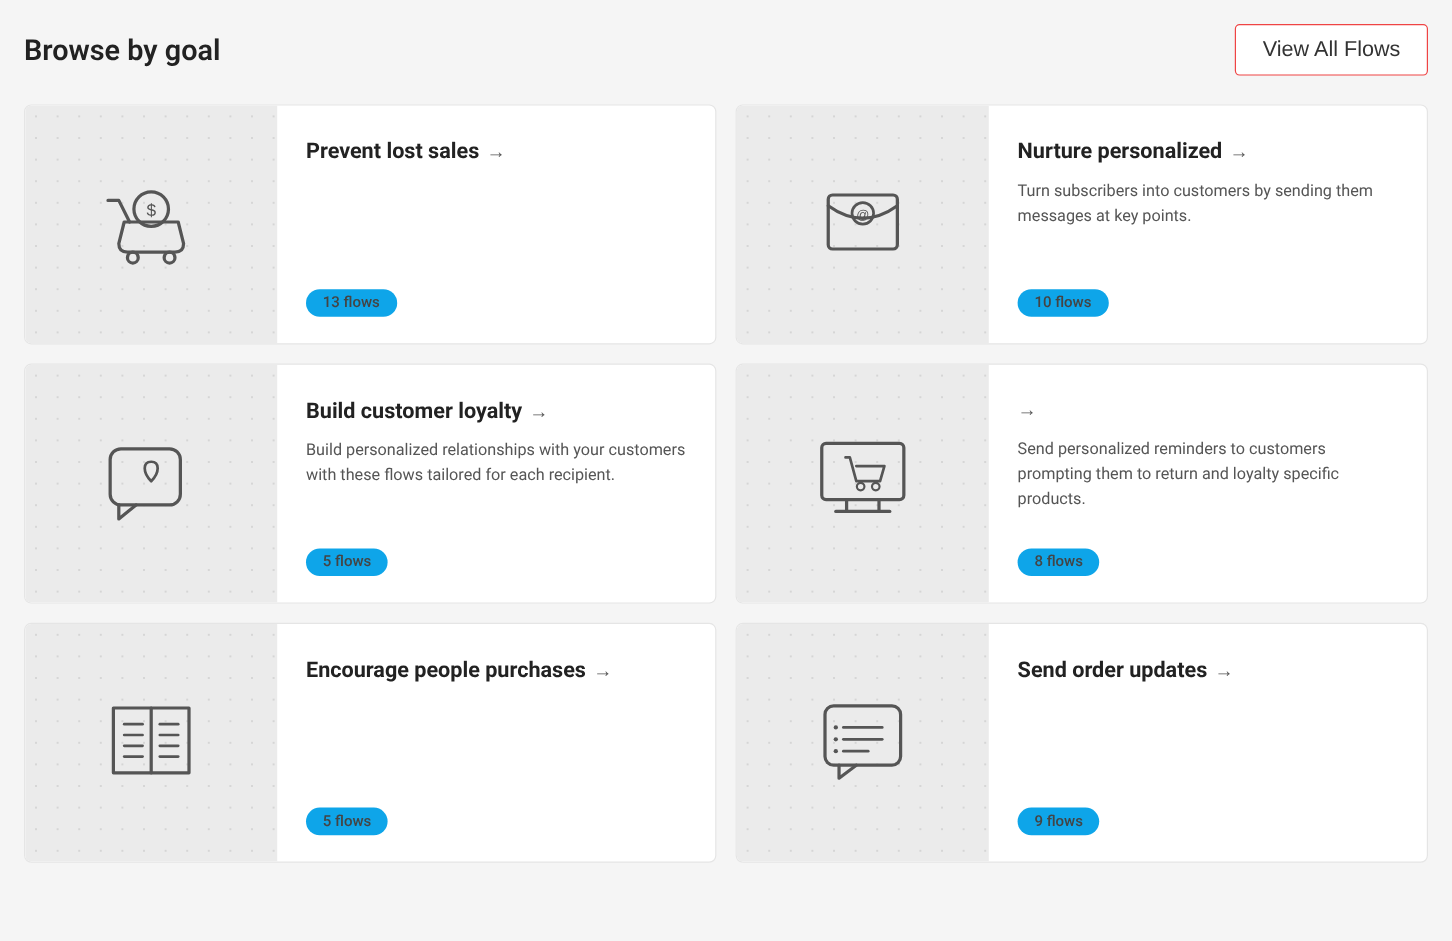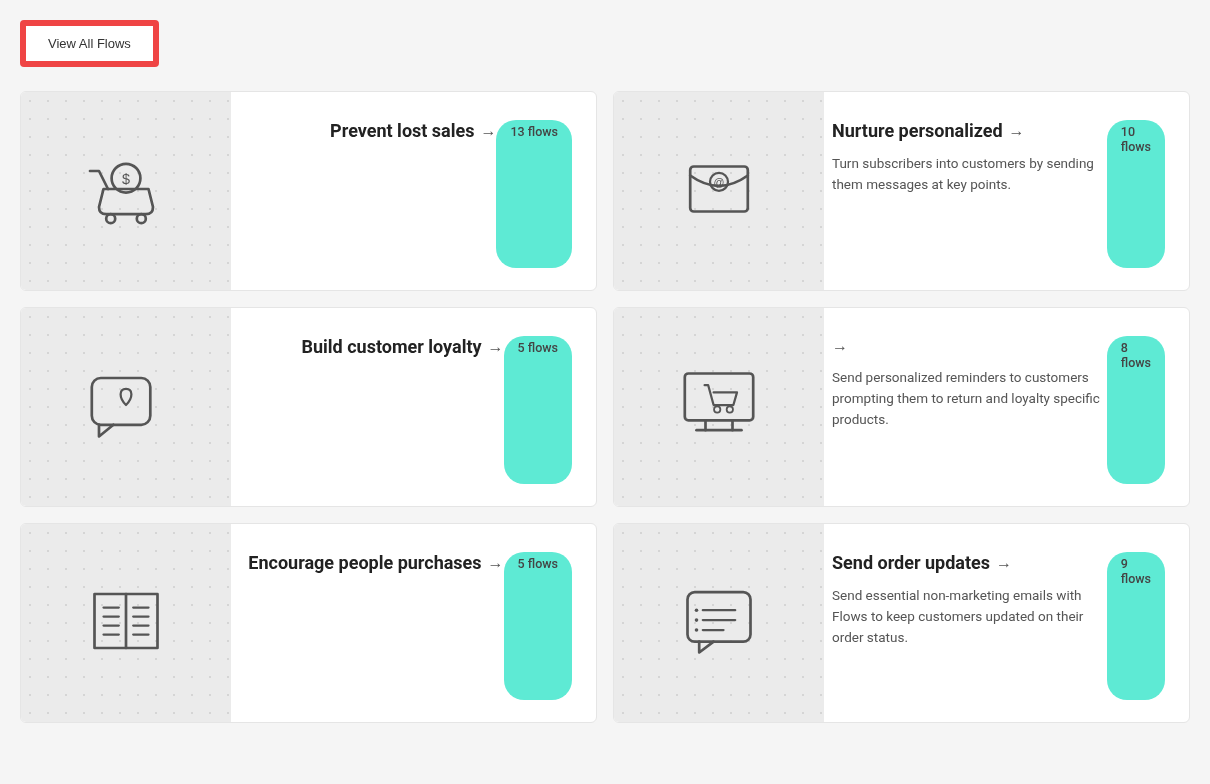--- a/index.html
+++ b/index.html
@@ -15,24 +15,24 @@
       justify-content: space-between;
       margin-bottom: 24px;
     }
     .page-title {
       font-size: 24px;
       font-weight: 600;
       color: #222;
     }
     .view-all-btn {
       background: #fff;
-      border: 6px solid #ef4444;
+      border: 1px solid #ef4444;
       border-radius: 4px;
       padding: 10px 22px;
-      font-size: 13px;
+      font-size: 18px;
       font-weight: 500;
       color: #333;
       cursor: pointer;
       transition: background 0.15s;
     }
     .grid {
       display: grid;
       grid-template-columns: 1fr 1fr;
       gap: 16px;
     }
@@ -68,24 +68,24 @@
       width: 90px;
       height: 90px;
       stroke: #555;
       fill: none;
       stroke-width: 2;
       stroke-linecap: round;
       stroke-linejoin: round;
     }
     .card-content {
       flex: 1;
-      padding: 28px 24px 22px 8px;
-      display: flex;
-      flex-direction: row;
-      justify-content: flex-end;
+      padding: 28px 24px 22px 24px;
+      display: flex;
+      flex-direction: column;
+      justify-content: space-between;
     }
     .card-title {
       font-size: 18px;
       font-weight: 700;
       color: #222;
       margin-bottom: 12px;
       display: flex;
       align-items: center;
       gap: 6px;
     }
@@ -95,33 +95,34 @@
     }
     .card-desc {
       font-size: 13.5px;
       color: #555;
       line-height: 1.55;
       flex: 1;
       margin-bottom: 18px;
     }
     .flow-badge {
       display: inline-block;
-      background: #5eead4;
+      background: #0ea5e9;
       border-radius: 20px;
       padding: 4px 14px;
       font-size: 12.5px;
       color: #444;
       font-weight: 500;
       width: fit-content;
     }
   </style>
 </head>
 <body>
 
 <div class="page-header">
+  <h1 class="page-title">Browse by goal</h1>
   <button class="view-all-btn">View All Flows</button>
 </div>
 
 <div class="grid" id="cards-grid">
 <div class="card">
     <div class="card-icon-area">
       <div class="dot-pattern"></div>
       <span><svg viewBox="0 0 100 100">
       <circle cx="50" cy="38" r="16" stroke="#555" stroke-width="3" fill="none"></circle>
       <text x="50" y="44" text-anchor="middle" font-size="16" fill="#555" stroke="none" font-family="sans-serif">$</text>
@@ -170,20 +171,21 @@
       <path d="M20 72 L20 85 L36 72" stroke="#555" stroke-width="3" fill="none" stroke-linejoin="round"></path>
       <path d="M44 38 Q44 32 50 32 Q56 32 56 38 Q56 44 50 50 Q44 44 44 38Z" stroke="#555" stroke-width="2.5" fill="none"></path>
     </svg></span>
     </div>
     <div class="card-content">
       <div>
         <div class="card-title">
           <span>Build customer loyalty</span>
           <span class="arrow">→</span>
         </div>
+        <p class="card-desc">Build personalized relationships with your customers with these flows tailored for each recipient.</p>
       </div>
       <span class="flow-badge">5 flows</span>
     </div>
   </div>
     <div class="card">
     <div class="card-icon-area">
       <div class="dot-pattern"></div>
       <span><svg viewBox="0 0 100 100">
       <rect x="12" y="15" width="76" height="52" rx="4" stroke="#555" stroke-width="3" fill="none"></rect>
       <path d="M35 67 L35 78" stroke="#555" stroke-width="3"></path>
@@ -243,18 +245,17 @@
       <circle cx="25" cy="49" r="2" fill="#555" stroke="none"></circle>
       <circle cx="25" cy="60" r="2" fill="#555" stroke="none"></circle>
     </svg></span>
     </div>
     <div class="card-content">
       <div>
         <div class="card-title">
           <span>Send order updates</span>
           <span class="arrow">→</span>
         </div>
-        <p class="card-desc">Send essential non-marketing emails with Flows to keep customers updated on their order status.</p>
       </div>
       <span class="flow-badge">9 flows</span>
     </div>
   </div>
   </div>
 
 </body></html>

